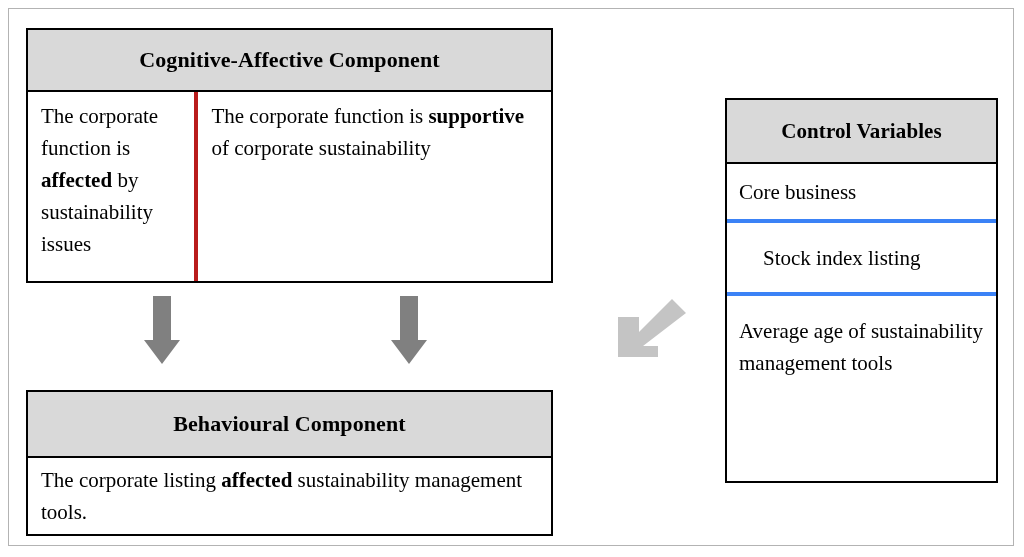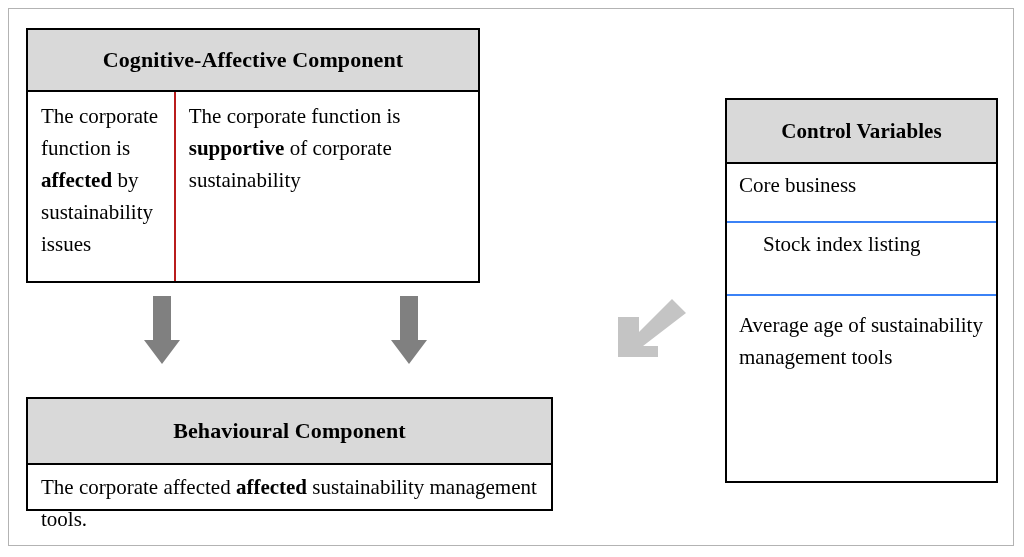--- a/index.html
+++ b/index.html
@@ -54,53 +54,52 @@
   }
   .box-body {
     box-sizing: border-box;
     background: #ffffff;
   }
 
   
   #cognitive-box {
     left: 26px;
     top: 28px;
-    width: 454px;
+    width: 527px;
     height: 255px;
   }
   #cognitive-box .box-header {
     height: 62px;
   }
   #cognitive-cells {
     display: flex;
     height: calc(100% - 62px);
     box-sizing: border-box;
   }
   .cog-cell {
     box-sizing: border-box;
     padding: 9px 12px 6px 13px;
     font-size: 21px;
     line-height: 1.52;
   }
   #cog-cell-left {
     width: 261px;
-    border-right: 2px solid #b91c1c;
+    border-right: 4px solid #b91c1c;
   }
   #cog-cell-right {
     flex: 1 1 auto;
   }
   .cog-cell b { font-weight: bold; }
 
   
   #behavioural-box {
     left: 26px;
     top: 390px;
     width: 527px;
-    height: 114px;
-    margin-top: 7px;
+    height: 146px;
   }
   #behavioural-box .box-header {
     height: 66px;
   }
   #behavioural-body {
     padding: 7px 10px 6px 13px;
     font-size: 21px;
     line-height: 1.5;
     height: calc(100% - 66px);
   }
@@ -111,36 +110,36 @@
     top: 98px;
     width: 273px;
     height: 385px;
   }
   #control-table .box-header {
     height: 64px;
     font-size: 21px;
   }
   .ctrl-row {
     box-sizing: border-box;
-    border-bottom: 2px solid #3b82f6;
+    border-bottom: 4px solid #3b82f6;
     padding: 6px 8px 4px 12px;
     font-size: 21px;
     line-height: 1.5;
     display: flex;
-    align-items: flex-start;
+    align-items: center;
     background: #ffffff;
   }
   .ctrl-row.r0 { height: 59px; }
   .ctrl-row.r1 { height: 73px; }
   .ctrl-row.r2 { height: 73px; padding-left: 36px; }
   .ctrl-row.r3 {
     height: 113px;
     border-bottom: none;
     align-items: flex-start;
-    padding-top: 14px;
+    padding-top: 20px;
   }
 
   
   .arrow-down {
     position: absolute;
     width: 36px;
     height: 68px;
   }
   #arrow-down-left  { left: 144px; top: 296px; }
   #arrow-down-right { left: 391px; top: 296px; }
@@ -173,21 +172,21 @@
     <polygon points="9,0 27,0 27,44 36,44 18,68 0,44 9,44" fill="#808080"></polygon>
   </svg>
 
   <svg id="arrow-diagonal" viewBox="0 0 74 66" aria-hidden="true">
     <polygon points="74,16 60,2 27,35 27,20 6,20 6,60 46,60 46,49 31,49" fill="#c4c4c4"></polygon>
   </svg>
 
   <div class="box" id="behavioural-box">
     <div class="box-header">Behavioural Component</div>
     <div id="behavioural-body" class="box-body">
-      <span>The corporate affected </span><b>affected</b><span> sustainability management tools.</span>
+      <span>The corporate listing </span><b>affected</b><span> sustainability management tools.</span>
     </div>
   </div>
 
   <div class="box" id="control-table">
     <div class="box-header">Control Variables</div>
     <div class="ctrl-row r0">
       <span>Core business</span>
     </div>
     <div class="ctrl-row r2">
       <span>Stock index listing</span>

